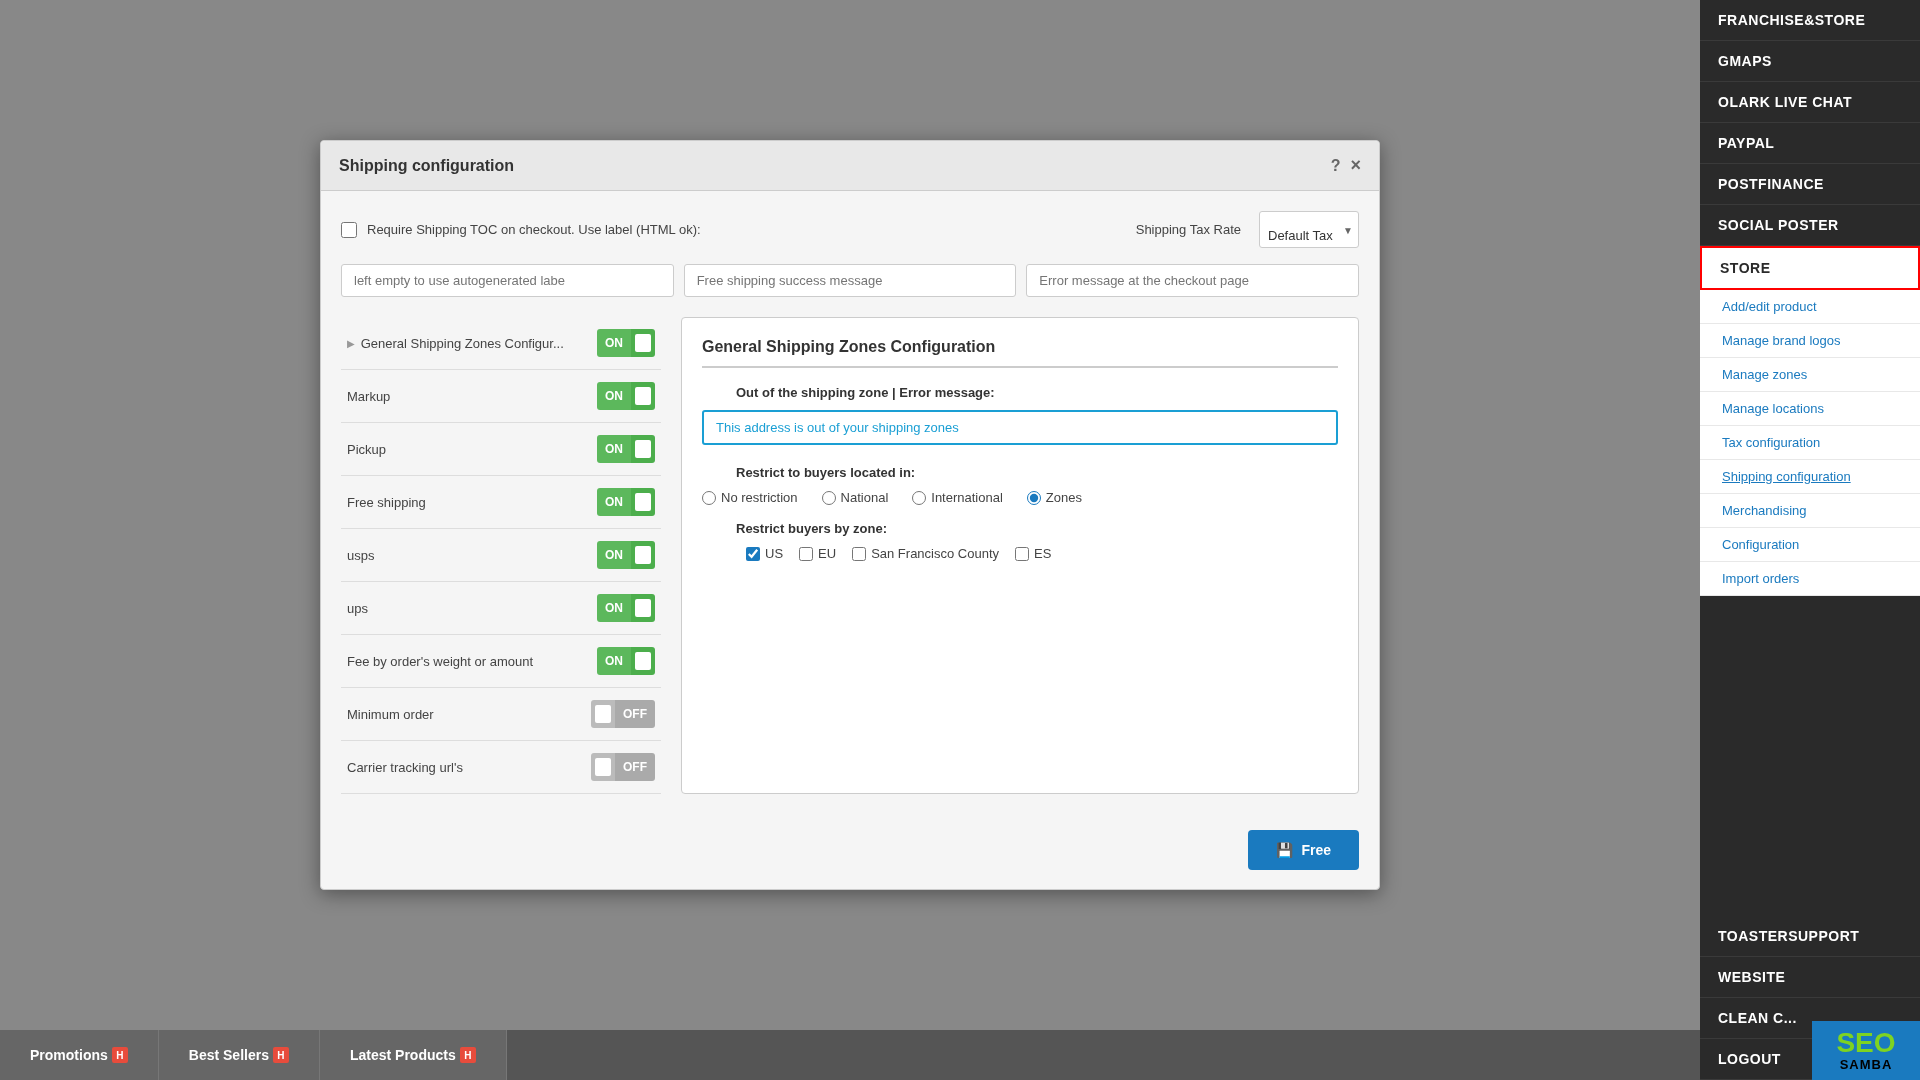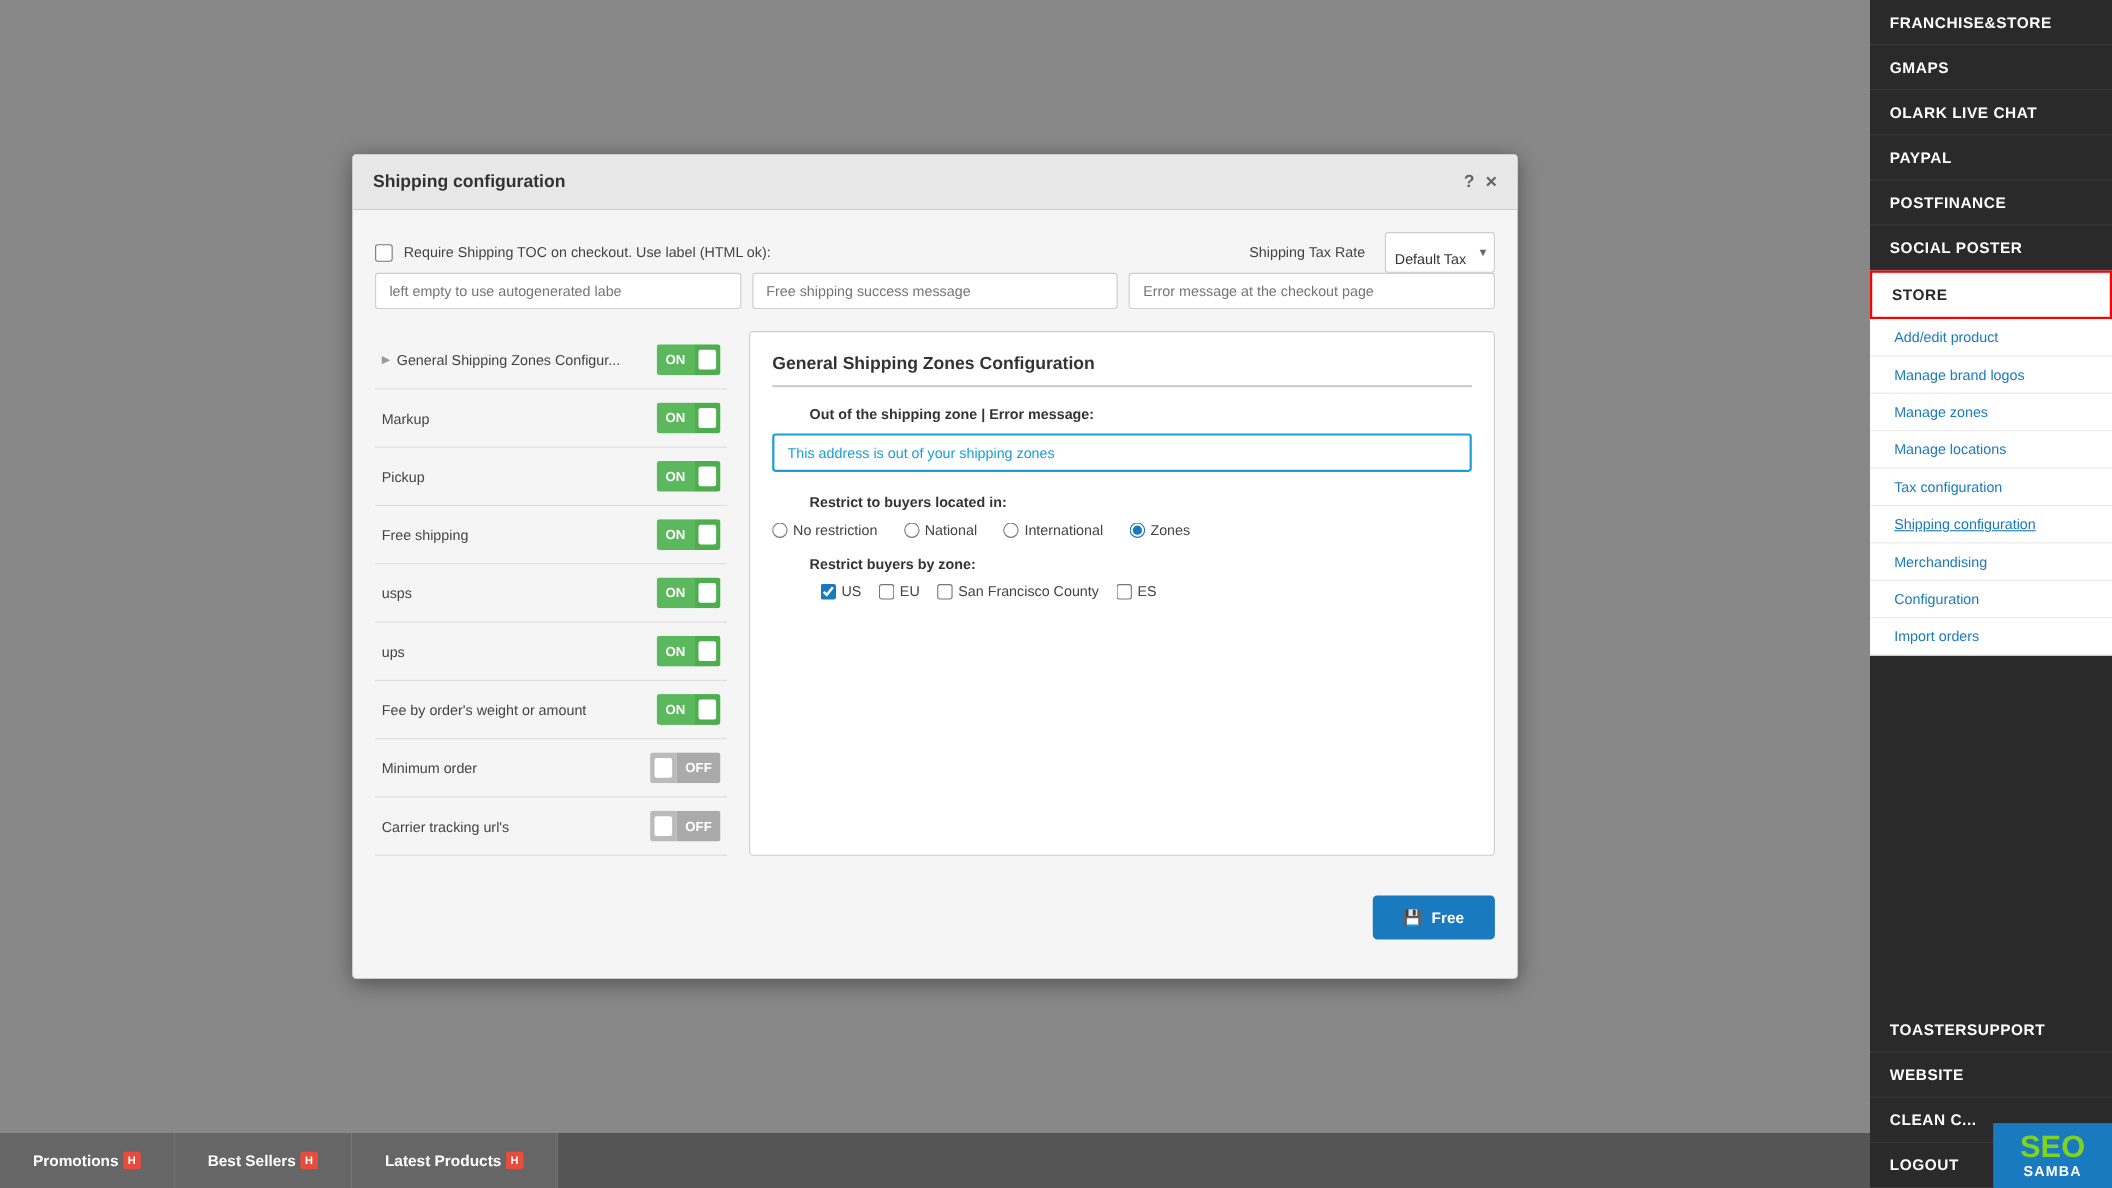--- a/index.html
+++ b/index.html
@@ -75,21 +75,21 @@
     }
     .seo-samba-logo .seo-text {
       font-size: 28px;
       font-weight: bold;
       color: #7ed321;
       line-height: 1;
     }
     .seo-samba-logo .samba-text {
       font-size: 13px;
       font-weight: bold;
-      color: #ffffff;
+      color: #000000;
       letter-spacing: 1px;
     }
 
     
     .bottom-bar {
       position: absolute;
       bottom: 0;
       left: 0;
       right: 220px;
       height: 50px;
@@ -181,21 +181,21 @@
     }
     .modal-body {
       padding: 20px;
     }
 
     
     .toc-row {
       display: flex;
       align-items: center;
       gap: 10px;
-      margin-bottom: 0;
+      margin-bottom: 16px;
     }
     .toc-checkbox {
       width: 16px;
       height: 16px;
     }
     .toc-label {
       font-size: 13px;
       color: #444;
     }
     .shipping-tax-label {

